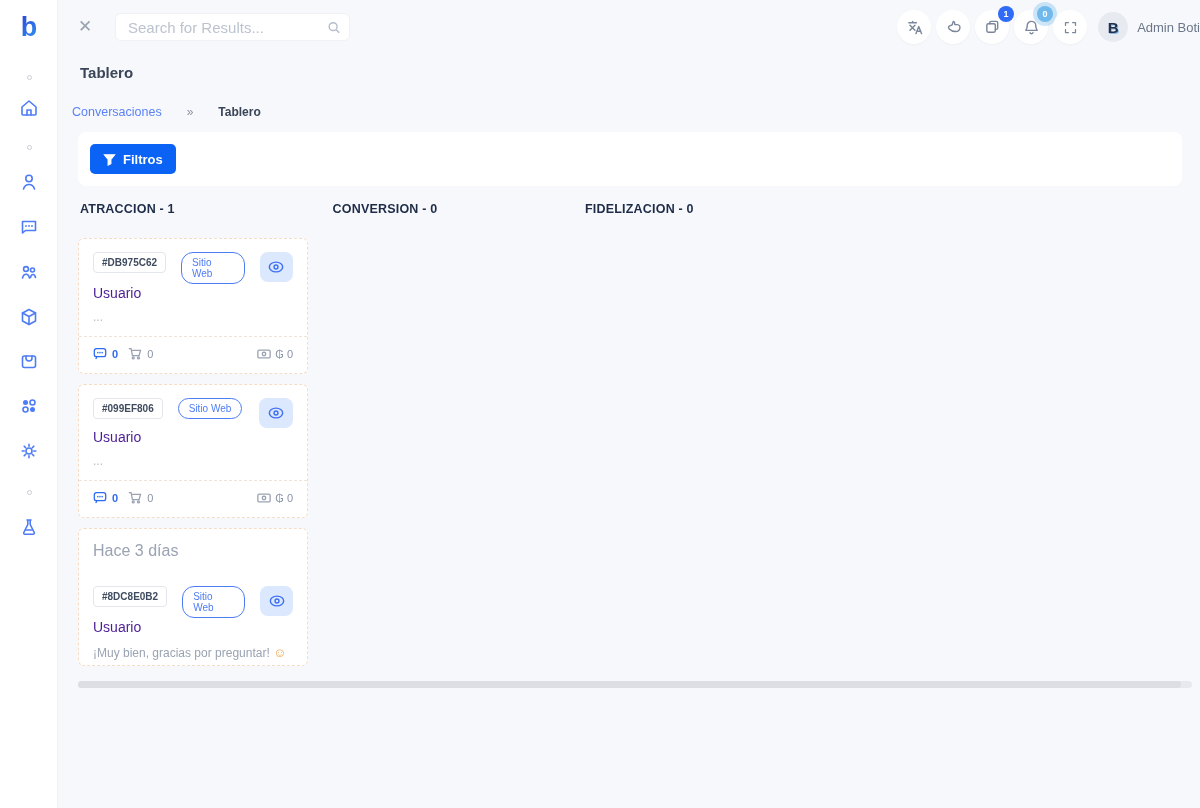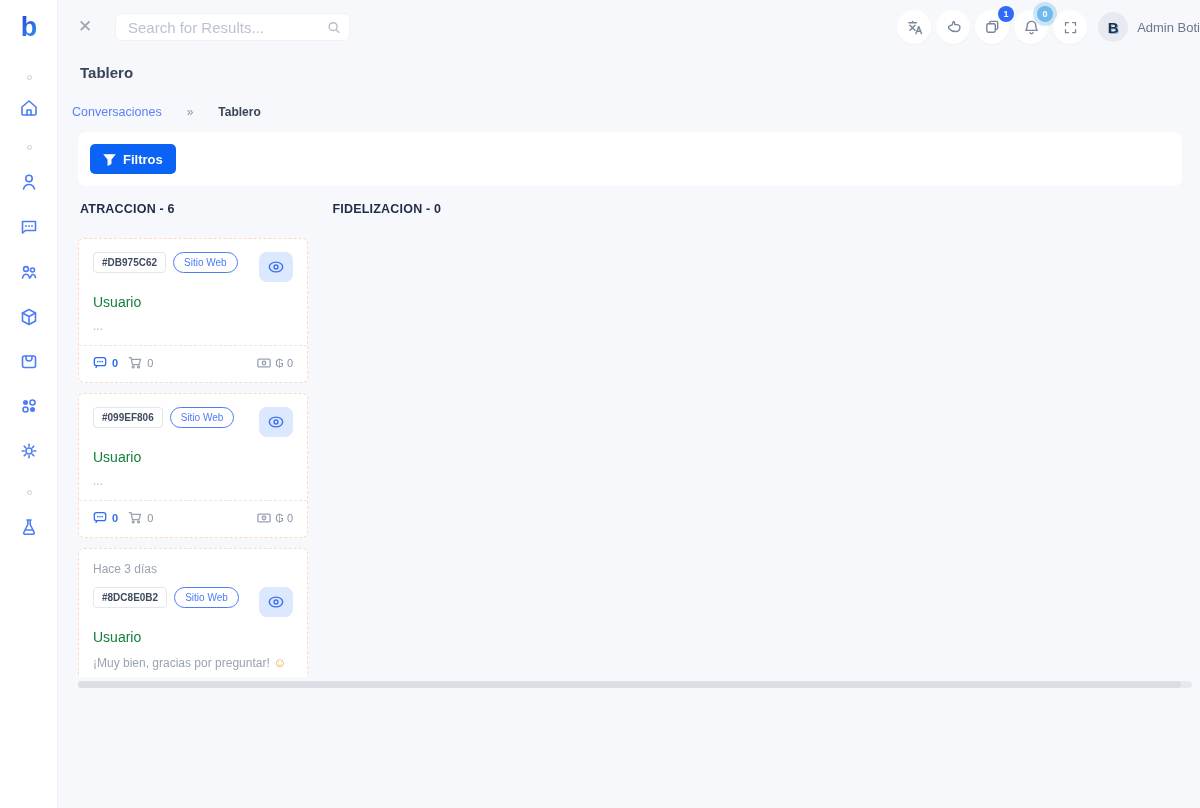--- a/index.html
+++ b/index.html
@@ -46,34 +46,34 @@
   .fcard { position:absolute; left:78px; top:132px; width:1104px; height:54px; background:#fff; border-radius:8px; }
   .fbtn { position:absolute; left:12px; top:12px; height:30px; background:#0b63f6; border:none; border-radius:5px; color:#fff; font-size:13px; font-weight:bold; display:flex; align-items:center; gap:7px; padding:0 13px; cursor:pointer; font-family:"Liberation Sans", sans-serif; }
   .fbtn svg { stroke:#fff; fill:#fff; stroke-width:1.2; }
 
   
   .board { position:absolute; left:78px; top:202px; width:1122px; height:475px; overflow:hidden; display:flex; }
   .col { min-width:252.5px; width:252.5px; }
   .col h3 { font-size:12.5px; font-weight:bold; color:#1e2c48; letter-spacing:.2px; padding-left:2px; }
   .cards { margin-top:22px; }
   .card { width:230px; background:#fff; border:1px dashed #f6dcc4; border-radius:6px; padding:13px 14px; margin-bottom:10px; cursor:pointer; }
-  .meta { display:flex; align-items:flex-start; gap:7px; }
+  .meta { display:flex; align-items:flex-start; gap:15px; }
   .chip-id { border:1px solid #e3e6ea; border-radius:4px; padding:4px 8px; font-size:10px; font-weight:bold; color:#3f4b5e; }
   .chip-ch { border:1px solid #4e7cf7; border-radius:12px; padding:4px 10px; font-size:10px; color:#4e7cf7; }
   .eyebtn { margin-left:auto; width:34px; height:30px; border-radius:8px; background:#dbe8fd; display:flex; align-items:center; justify-content:center; cursor:pointer; }
   .eyebtn svg { stroke:#3f6ff2; fill:none; stroke-width:1.6; }
-  .ctitle { margin-top:12px; font-size:14px; color:#15803d; }
+  .ctitle { margin-top:1px; font-size:14px; color:#4c1d95; }
   .csnip { margin-top:9px; font-size:12px; color:#b6bdc9; }
   .cdiv { border-top:1px dashed #f0e3d8; margin:12px -14px 10px; }
   .cfoot { display:flex; align-items:center; gap:5px; font-size:11px; color:#8a94a6; }
   .cfoot svg { stroke:#9aa3b2; fill:none; stroke-width:1.5; stroke-linecap:round; }
   .cfoot .blue { color:#2f6bf6; font-weight:bold; }
   .cfoot .bluesvg { stroke:#2f6bf6; }
   .cfoot .right { margin-left:auto; display:flex; align-items:center; gap:4px; }
-  .timeago { font-size:12px; color:#9aa3b2; margin-bottom:11px; }
+  .timeago { font-size:16px; color:#9aa3b2; margin-bottom:26px; }
   .cmsg { margin-top:8px; font-size:12px; line-height:1.55; color:#9aa3b2; }
   .cmsg .emo { color:#f0a14b; font-size:13px; }
   .card.cut { height:138px; overflow:hidden; }
 
   
   .hscroll { position:absolute; left:78px; top:681px; width:1114px; height:7px; border-radius:4px; background:#e8e9ee; cursor:pointer; }
   .hscroll .thumb { position:absolute; left:0; top:0; height:7px; width:99%; border-radius:4px; background:#dcdee3; }
 </style>
 </head>
 <body>
@@ -215,21 +215,21 @@
           <path d="M1.5 2 h11 L8.5 7 v4.5 l-3 1.5 V7 Z"></path>
         </svg>
       <span>Filtros</span>
     </button>
   </section>
 
   <main class="board">
 
 
     <div class="col">
-      <h3>ATRACCION - 6</h3>
+      <h3>ATRACCION - 1</h3>
       <div class="cards">
 
         <article class="card">
           <div class="meta">
             <span class="chip-id">#DB975C62</span>
             <span class="chip-ch">Sitio Web</span>
             <span class="eyebtn">
               <svg width="16" height="14" viewBox="0 0 18 14">
                   <ellipse cx="9" cy="7" rx="7.5" ry="5.5"></ellipse>
                   <circle cx="9" cy="7" r="2.2"></circle>
@@ -312,20 +312,23 @@
             </span>
           </div>
           <div class="ctitle">Usuario</div>
           <div class="cmsg"><span>¡Muy bien, gracias por preguntar! </span><span class="emo">☺</span><span> Estoy listo para ayudarte con lo que necesites. ¿Te gustaría ver algunos de nuestros productos ...</span></div>
         </article>
 
       </div>
     </div>
 
 
+    <div class="col">
+      <h3>CONVERSION - 0</h3>
+    </div>
 
     <div class="col">
       <h3>FIDELIZACION - 0</h3>
     </div>
 
   </main>
 
   <div class="hscroll">
     <div class="thumb"></div>
   </div>

